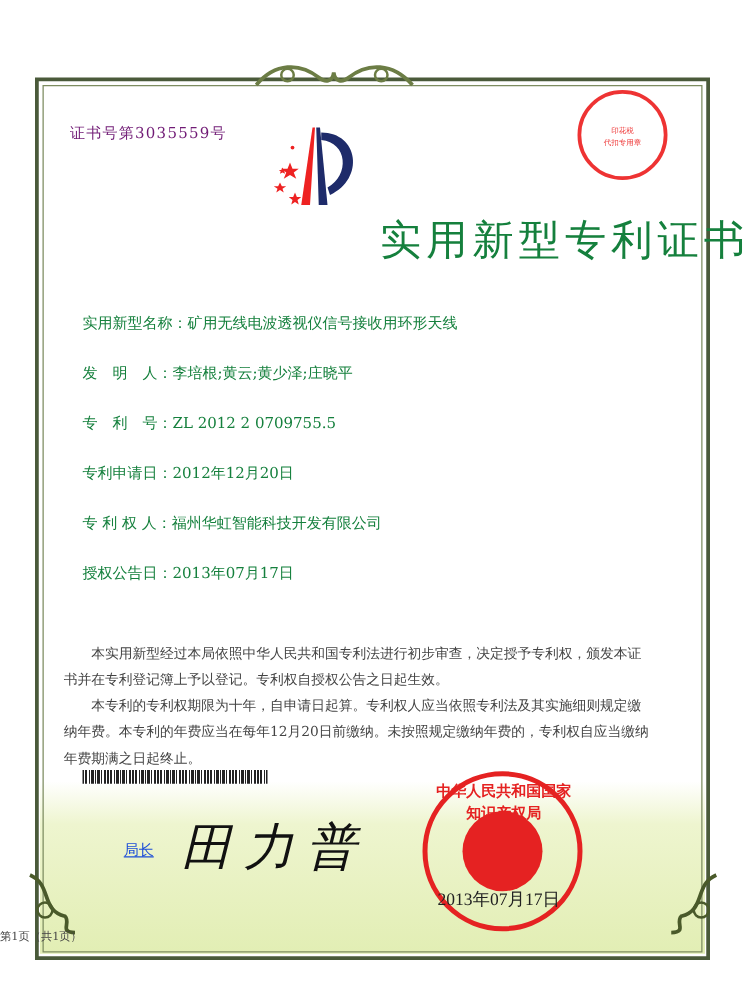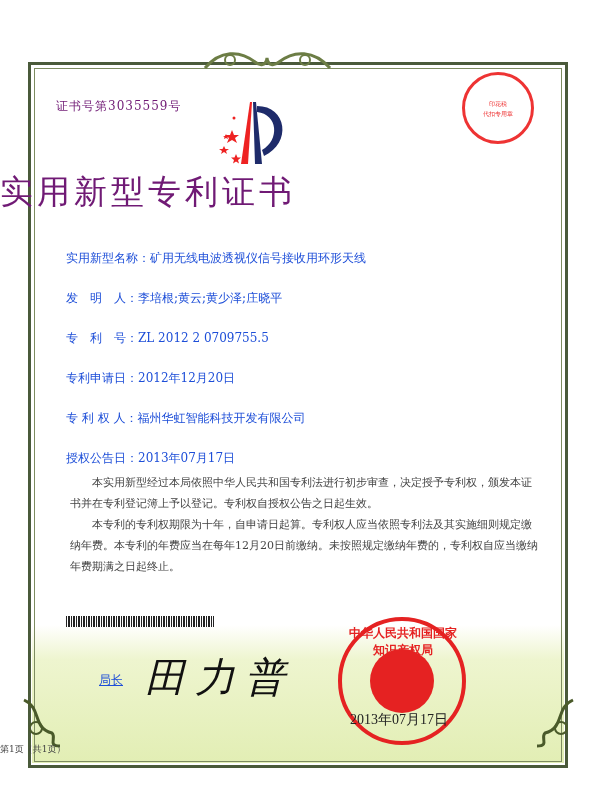--- a/index.html
+++ b/index.html
@@ -7,24 +7,24 @@
 .frame{position:absolute;left:28px;top:62px;width:540px;height:706px;border:3px solid #4a5a3a;box-sizing:border-box;}
 .frame-inner{position:absolute;left:3px;top:3px;right:3px;bottom:3px;border:1px solid #7d8c60;}
 .green-bg{position:absolute;left:32px;top:625px;width:532px;height:138px;background:linear-gradient(#ffffff 0%,#eef5cf 25%,#e2eeb4 100%);}
 .ornament-top{position:absolute;left:200px;top:48px;width:135px;height:26px;}
 .corner{position:absolute;width:40px;height:50px;}
 .cert-no{position:absolute;left:56px;top:98px;font-size:12px;color:#701a75;letter-spacing:1px;}
 .tax-stamp{position:absolute;left:462px;top:72px;width:72px;height:72px;border:3px solid #e33;border-radius:50%;box-sizing:border-box;color:#e33;font-size:6px;text-align:center;}
 .tax-stamp .l1{position:absolute;top:25px;left:0;right:0;}
 .tax-stamp .l2{position:absolute;top:35px;left:0;right:0;}
 .logo{position:absolute;left:212px;top:98px;width:90px;height:70px;}
-.title{position:absolute;left:0;right:0;top:170px;text-align:left;font-size:33px;letter-spacing:4px;color:#701a75;font-family:"DejaVu Serif",serif;}
-.field{position:absolute;left:66px;font-size:12px;color:#1d4ed8;}
+.title{position:absolute;left:0;right:0;top:170px;text-align:right;font-size:33px;letter-spacing:4px;color:#15803d;font-family:"DejaVu Serif",serif;}
+.field{position:absolute;left:66px;font-size:12px;color:#15803d;}
 .field .lab{display:inline-block;}
-.para{position:absolute;left:70px;width:472px;font-size:11px;color:#444;line-height:21px;}
+.para{position:absolute;left:51px;width:472px;font-size:11px;color:#444;line-height:21px;margin-top:40px;}
 .para p{margin:0;text-indent:2em;}
 .barcode{position:absolute;left:66px;top:616px;width:148px;height:11px;background:repeating-linear-gradient(90deg,#222 0 1px,#fff 1px 2px,#222 2px 4px,#fff 4px 5px);}
 .director{position:absolute;left:99px;top:672px;font-size:12px;color:#1d4ed8;font-family:"DejaVu Sans",sans-serif;text-decoration:underline;}
 .signature{position:absolute;left:145px;top:650px;font-size:40px;color:#111;font-family:Liberation Sans, sans-serif;font-style:italic;letter-spacing:10px;}
 .seal{position:absolute;left:338px;top:617px;width:128px;height:128px;border:4px solid #e52222;border-radius:50%;box-sizing:border-box;}
 .seal .emblem{position:absolute;left:28px;top:28px;width:64px;height:64px;border-radius:50%;background:#e52222;}
 .seal .arc{position:absolute;left:6px;top:4px;width:110px;color:#e52222;font-size:12px;text-align:center;font-weight:bold;}
 .seal-date{position:absolute;left:350px;top:711px;font-size:14px;color:#222;font-family:"Liberation Serif",serif;}
 .pagenum{position:absolute;left:0;right:0;top:743px;text-align:left;font-size:9px;color:#444;}
 </style>

